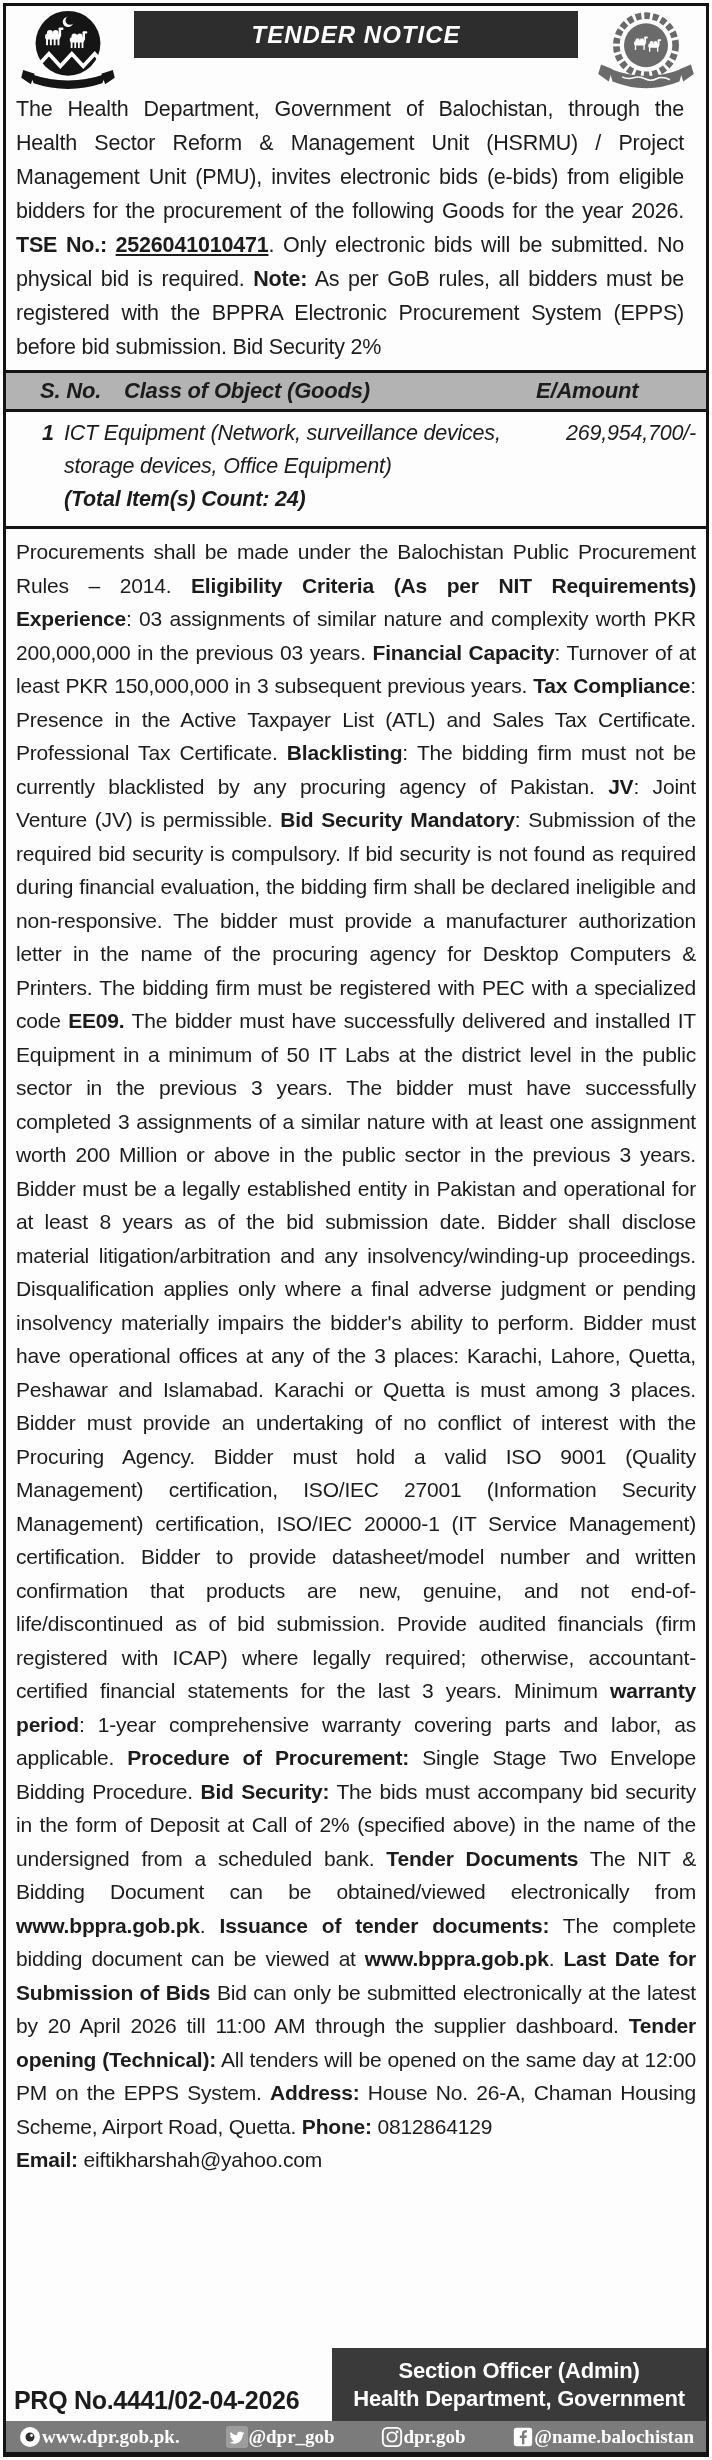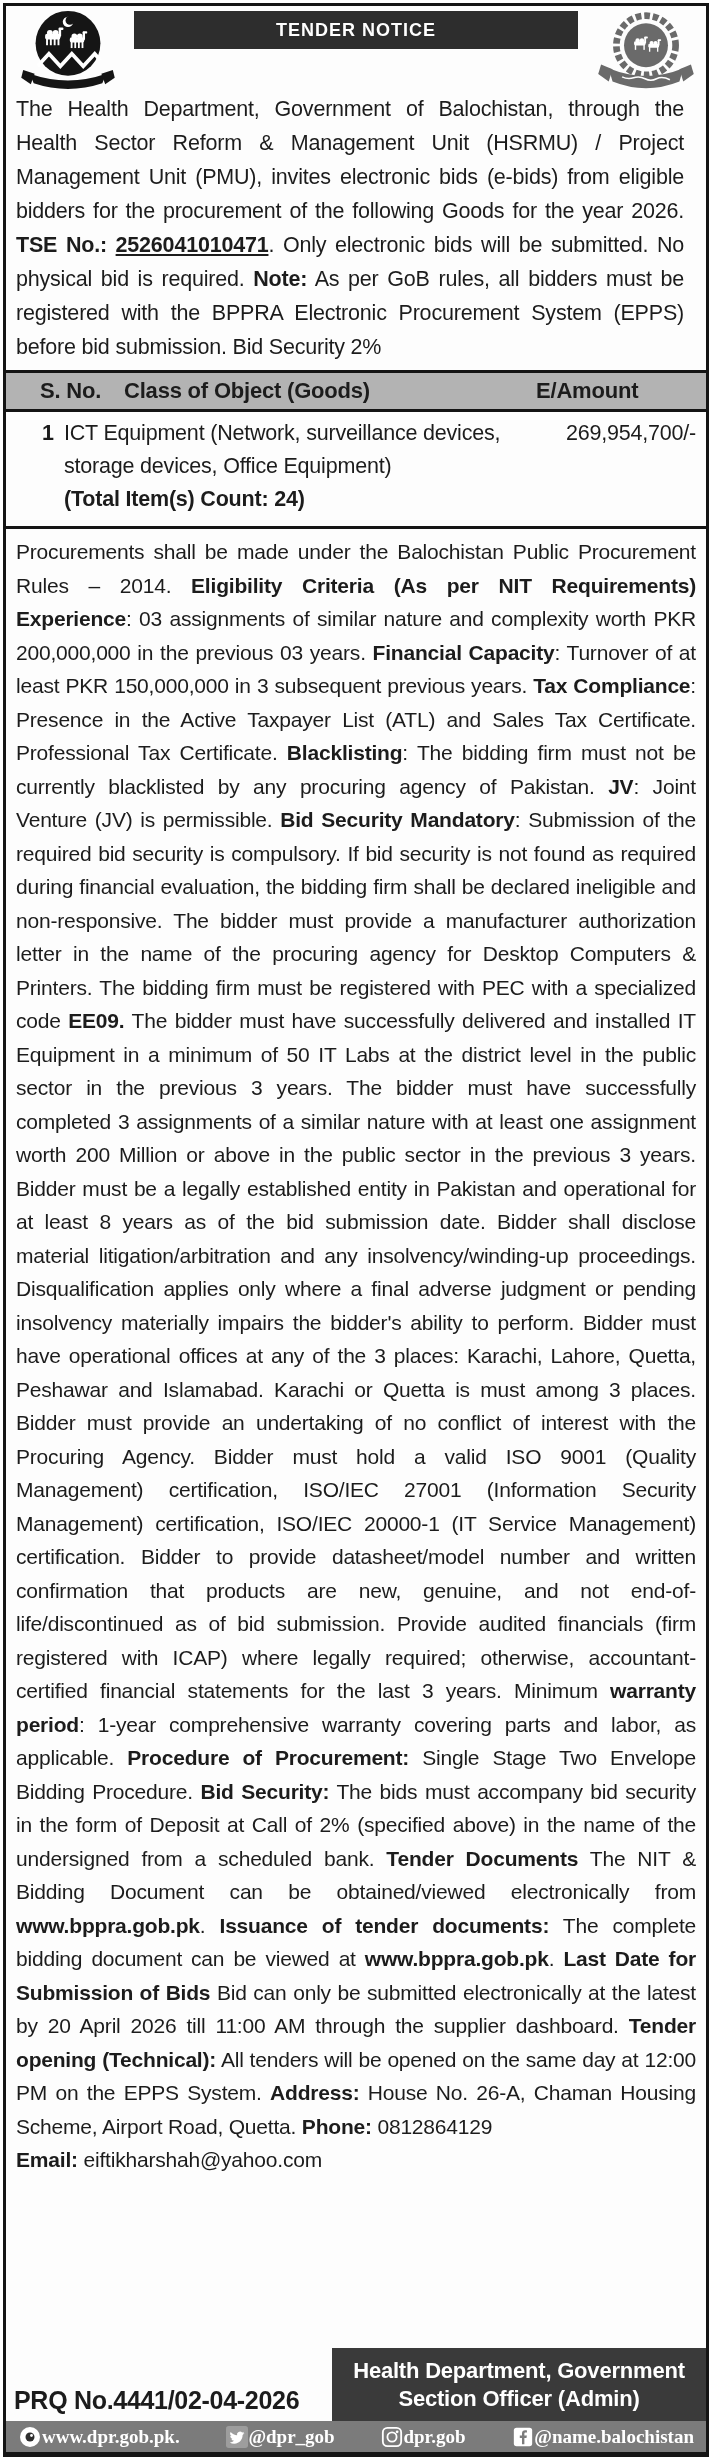--- a/index.html
+++ b/index.html
@@ -7,33 +7,33 @@
   .page{
     box-sizing:border-box;margin:3px;width:706px;height:2454px;
     border:3px solid #141414;border-bottom-width:5px;
     background:#fdfdfd;color:#1c1c1c;
     display:flex;flex-direction:column;overflow:hidden;
   }
   
   .header{position:relative;height:84px;flex:0 0 auto;}
   .banner{
     position:absolute;left:50%;top:5px;transform:translateX(-50%);
-    width:444px;height:38px;background:#2d2d2d;color:#ffffff;
+    width:444px;height:47px;background:#2d2d2d;color:#ffffff;
     display:flex;align-items:center;justify-content:center;
-    font-weight:bold;font-size:18px;letter-spacing:1px;
+    font-weight:bold;font-size:24px;letter-spacing:1px;font-style:italic;
   }
   .emblem-left{position:absolute;left:12px;top:3px;}
   .emblem-right{position:absolute;right:4px;top:3px;}
   
   .intro{
     padding:2px 22px 6px 10px;font-size:21.5px;line-height:34px;
     text-align:justify;letter-spacing:-0.2px;flex:0 0 auto;
   }
   
-  .goods-table{flex:0 0 auto;border-top:3px solid #141414;border-bottom:3px solid #141414;}
+  .goods-table{flex:0 0 auto;border-top:3px solid #141414;border-bottom:3px solid #141414;font-style:italic;}
   .table-header{
     background:#b3b3b3;border-bottom:3px solid #141414;
     display:flex;align-items:center;height:36px;
     font-weight:bold;font-size:22px;padding:0 10px 0 34px;letter-spacing:-0.2px;
   }
   .th-sno{width:84px;flex:0 0 auto;}
   .th-class{flex:1 1 auto;}
   .th-amount{width:160px;flex:0 0 auto;}
   .table-row{
     display:flex;align-items:flex-start;
@@ -167,22 +167,22 @@
   </div>
 
   <div class="body-text">
     <div><span>Procurements shall be made under the Balochistan Public Procurement Rules – 2014. </span><span style="font-weight: bold;">Eligibility Criteria (As per NIT Requirements) Experience</span><span>: 03 assignments of similar nature and complexity worth PKR 200,000,000 in the previous 03 years. </span><span style="font-weight: bold;">Financial Capacity</span><span>: Turnover of at least PKR 150,000,000 in 3 subsequent previous years. </span><span style="font-weight: bold;">Tax Compliance</span><span>: Presence in the Active Taxpayer List (ATL) and Sales Tax Certificate. Professional Tax Certificate. </span><span style="font-weight: bold;">Blacklisting</span><span>: The bidding firm must not be currently blacklisted by any procuring agency of Pakistan. </span><span style="font-weight: bold;">JV</span><span>: Joint Venture (JV) is permissible. </span><span style="font-weight: bold;">Bid Security Mandatory</span><span>: Submission of the required bid security is compulsory. If bid security is not found as required during financial evaluation, the bidding firm shall be declared ineligible and non-responsive.  The bidder must provide a manufacturer authorization letter in the name of the procuring agency for Desktop Computers &amp; Printers. The bidding firm must be registered with PEC with a specialized code </span><span style="font-weight: bold;">EE09.</span><span> The bidder must have successfully delivered and installed IT Equipment in a minimum of 50 IT Labs at the district level in the public sector in the previous 3 years. The bidder must have successfully completed 3 assignments of a similar nature with at least one assignment worth 200 Million or above in the public sector in the previous 3 years. Bidder must be a legally established entity in Pakistan and operational for at least 8 years as of the bid submission date. Bidder shall disclose material litigation/arbitration and any insolvency/winding-up proceedings. Disqualification applies only where a final adverse judgment or pending insolvency materially impairs the bidder's ability to perform. Bidder must have operational offices at any of the 3 places: Karachi, Lahore, Quetta, Peshawar and Islamabad. Karachi or Quetta is must among 3 places. Bidder must provide an undertaking of no conflict of interest with the Procuring Agency. Bidder must hold a valid ISO 9001 (Quality Management) certification, ISO/IEC 27001 (Information Security Management) certification, ISO/IEC 20000-1 (IT Service Management) certification. Bidder to provide datasheet/model number and written confirmation that products are new, genuine, and not end-of-life/discontinued as of bid submission. Provide audited financials (firm registered with ICAP) where legally required; otherwise, accountant-certified financial statements for the last 3 years. Minimum </span><span style="font-weight: bold;">warranty period</span><span>: 1-year comprehensive warranty covering parts and labor, as applicable. </span><span style="font-weight: bold;">Procedure of Procurement:</span><span> Single Stage Two Envelope Bidding Procedure. </span><span style="font-weight: bold;">Bid Security:</span><span> The bids must accompany bid security in the form of Deposit at Call of 2% (specified above) in the name of the undersigned from a scheduled bank. </span><span style="font-weight: bold;">Tender Documents</span><span> The NIT &amp; Bidding Document can be obtained/viewed electronically from </span><span style="font-weight: bold;">www.bppra.gob.pk</span><span>. </span><span style="font-weight: bold;">Issuance of tender documents:</span><span> The complete bidding document can be viewed at </span><span style="font-weight: bold;">www.bppra.gob.pk</span><span>. </span><span style="font-weight: bold;">Last Date for Submission of Bids</span><span> Bid can only be submitted electronically at the latest by 20 April 2026 till 11:00 AM through the supplier dashboard. </span><span style="font-weight: bold;">Tender opening (Technical):</span><span> All tenders will be opened on the same day at 12:00 PM on the EPPS System. </span><span style="font-weight: bold;">Address:</span><span> House No. 26-A, Chaman Housing Scheme, Airport Road, Quetta. </span><span style="font-weight: bold;">Phone:</span><span> 0812864129</span></div>
     <div class="email-line"><span style="font-weight: bold;">Email:</span><span> eiftikharshah@yahoo.com</span></div>
   </div>
 
   <div class="footer">
     <div class="footer-left">PRQ No.4441/02-04-2026</div>
     <div class="signature-box">
+      <div>Section Officer (Admin)</div>
       <div>Health Department, Government</div>
-      <div>Section Officer (Admin)</div>
     </div>
   </div>
 
   <div class="social-bar">
     <span class="social-group">
       <span>
         <svg width="24" height="24" viewBox="0 0 24 24">
           <circle cx="12" cy="12" r="10" fill="#ffffff"></circle>
           <path d="M12 2a10 10 0 0 0 0 20 10 10 0 0 1 0-20z" fill="#2e2e2e"></path>
           <circle cx="12" cy="12" r="4.5" fill="#2e2e2e"></circle>

